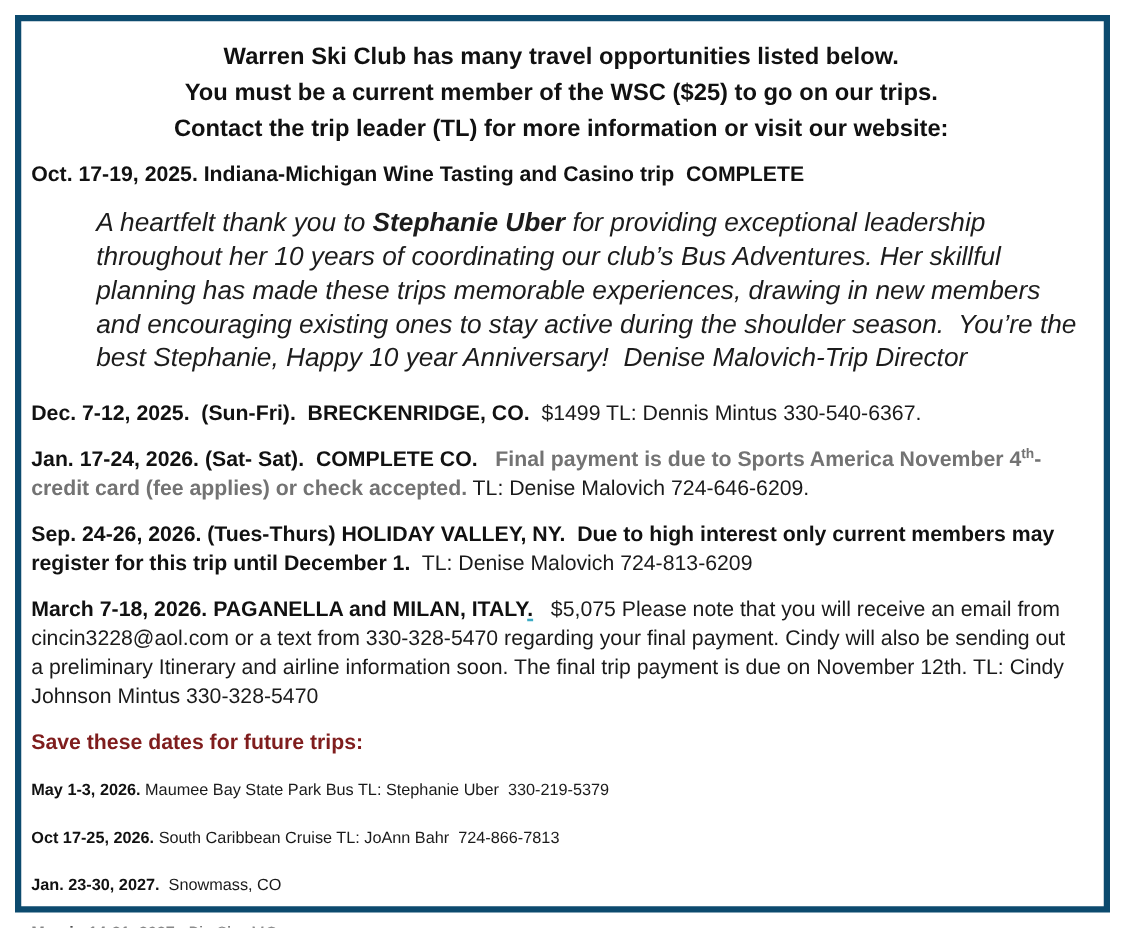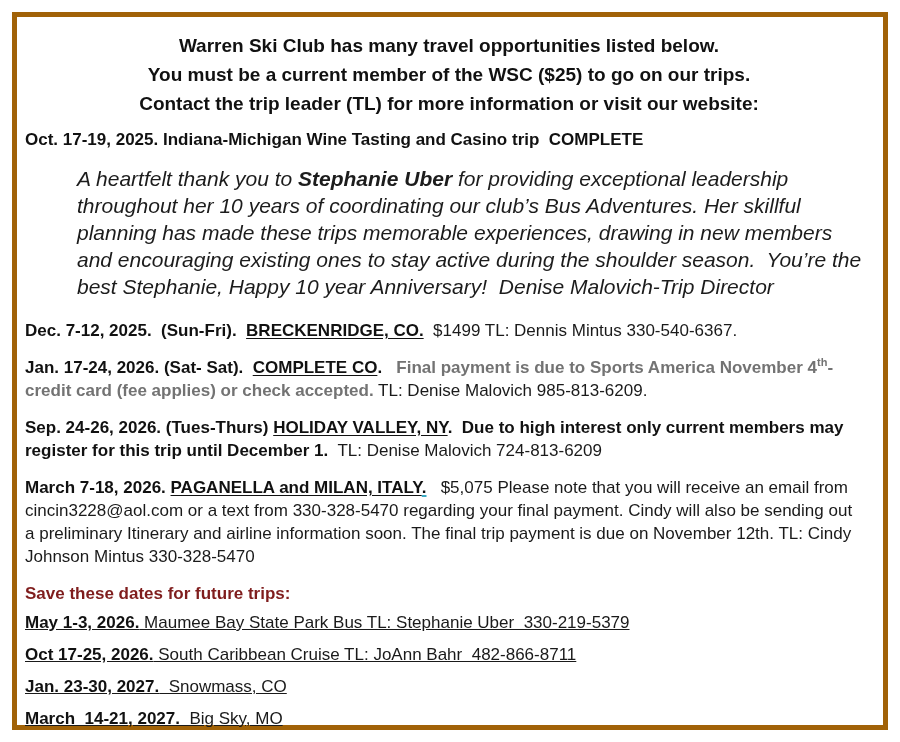--- a/index.html
+++ b/index.html
@@ -5,84 +5,84 @@
   html,body{margin:0;padding:0;background:#ffffff;}
   body{
     width:900px;height:742px;box-sizing:border-box;overflow:hidden;
     font-family:"Liberation Sans","DejaVu Sans",sans-serif;
     color:#1a1a1a;
   }
   .sheet{
     box-sizing:border-box;
     margin:12px;
     width:876px;height:718px;
-    border:5px solid #a16207;
+    border:5px solid #0c4a6e;
     padding:6px 10px 0 8px;
     background:#ffffff;
   }
   .doc p{white-space:pre-wrap;}
   
   .hdr{text-align:center;padding-top:8px;margin:0 0 10px 0;}
   .hdr .hline{
     font-weight:bold;font-size:19px;line-height:29px;color:#111;
     white-space:pre-wrap;
   }
   .hdr .weblink{
     display:inline-block;margin-top:4px;
     font-size:19px;line-height:28px;font-weight:bold;font-style:italic;
     color:#1F6FAD;text-decoration:underline;cursor:pointer;
   }
   
   .trip{font-size:17px;line-height:23px;margin:0 16px 14px 0;}
   .b{font-weight:bold;color:#111;}
-  .u{text-decoration:underline;text-underline-offset:2px;}
+  .u{text-underline-offset:2px;}
   .tribute{
     font-size:21px;line-height:27px;font-style:italic;
     margin:1px 0 19px 52px;color:#1c1c1c;
   }
   .tribute .name{font-weight:bold;}
   .notice-blue{color:#737373;font-weight:bold;}
   .sup{font-size:11px;vertical-align:super;line-height:0;}
   .dot-cyan{
     font-weight:bold;color:#111;
     text-decoration:underline;text-decoration-color:#3BAAC4;
     text-underline-offset:2px;text-decoration-thickness:2px;
   }
   .red-head{
     font-size:17px;line-height:23px;font-weight:bold;color:#7f1d1d;
     margin:0 0 6px 0;
   }
-  .future-item{font-size:17px;line-height:23px;margin:0 0 9px 0;text-decoration:underline;}
+  .future-item{font-size:13px;line-height:23px;margin:15px 0 9px 0;}
 </style>
 </head>
 <body>
 
 <div class="sheet doc">
 
   <div class="hdr">
     <div class="hline">Warren Ski Club has many travel opportunities listed below.</div>
     <div class="hline">You must be a current member of the WSC ($25) to go on our trips.</div>
     <div class="hline">Contact the trip leader (TL) for more information or visit our website:</div>
   </div>
 
   <p class="trip"><span class="b">Oct. 17-19, 2025. Indiana-Michigan Wine Tasting and Casino trip  COMPLETE</span></p>
 
   <p class="tribute"><span>A heartfelt thank you to </span><span class="name">Stephanie Uber</span><span> for providing exceptional leadership throughout her 10 years of coordinating our club’s Bus Adventures. Her skillful planning has made these trips memorable experiences, drawing in new members and encouraging existing ones to stay active during the shoulder season.  You’re the best Stephanie, Happy 10 year Anniversary!  Denise Malovich-Trip Director</span></p>
 
   <p class="trip"><span class="b">Dec. 7-12, 2025.  (Sun-Fri).  </span><span class="b u">BRECKENRIDGE, CO.</span><span>  $1499 TL: Dennis Mintus 330-540-6367.</span></p>
 
-  <p class="trip"><span class="b">Jan. 17-24, 2026. (Sat- Sat).  </span><span class="b u">COMPLETE CO</span><span class="b">.   </span><span class="notice-blue">Final payment is due to Sports America November 4</span><span class="notice-blue sup">th</span><span class="notice-blue">-credit card (fee applies) or check accepted.</span><span> TL: Denise Malovich 985-813-6209.</span></p>
+  <p class="trip"><span class="b">Jan. 17-24, 2026. (Sat- Sat).  </span><span class="b u">COMPLETE CO</span><span class="b">.   </span><span class="notice-blue">Final payment is due to Sports America November 4</span><span class="notice-blue sup">th</span><span class="notice-blue">-credit card (fee applies) or check accepted.</span><span> TL: Denise Malovich 724-646-6209.</span></p>
 
   <p class="trip"><span class="b">Sep. 24-26, 2026. (Tues-Thurs) </span><span class="b u">HOLIDAY VALLEY, NY</span><span class="b">.  Due to high interest only current members may register for this trip until December 1.</span><span>  TL: Denise Malovich 724-813-6209</span></p>
 
   <p class="trip"><span class="b">March 7-18, 2026. </span><span class="b u">PAGANELLA and MILAN, ITALY</span><span class="dot-cyan">.</span><span>   $5,075 Please note that you will receive an email from cincin3228@aol.com or a text from 330-328-5470 regarding your final payment. Cindy will also be sending out a preliminary Itinerary and airline information soon. The final trip payment is due on November 12th. TL: Cindy Johnson Mintus 330-328-5470</span></p>
 
   <p class="red-head">Save these dates for future trips:</p>
 
   <p class="future-item"><span class="b">May 1-3, 2026.</span><span> Maumee Bay State Park Bus TL: Stephanie Uber  330-219-5379</span></p>
 
-  <p class="future-item"><span class="b">Oct 17-25, 2026.</span><span> South Caribbean Cruise TL: JoAnn Bahr  482-866-8711</span></p>
+  <p class="future-item"><span class="b">Oct 17-25, 2026.</span><span> South Caribbean Cruise TL: JoAnn Bahr  724-866-7813</span></p>
 
   <p class="future-item"><span class="b">Jan. 23-30, 2027.</span><span>  Snowmass, CO</span></p>
 
   <p class="future-item"><span class="b">March  14-21, 2027.</span><span>  Big Sky, MO</span></p>
 
 </div>
 
 </body></html>

